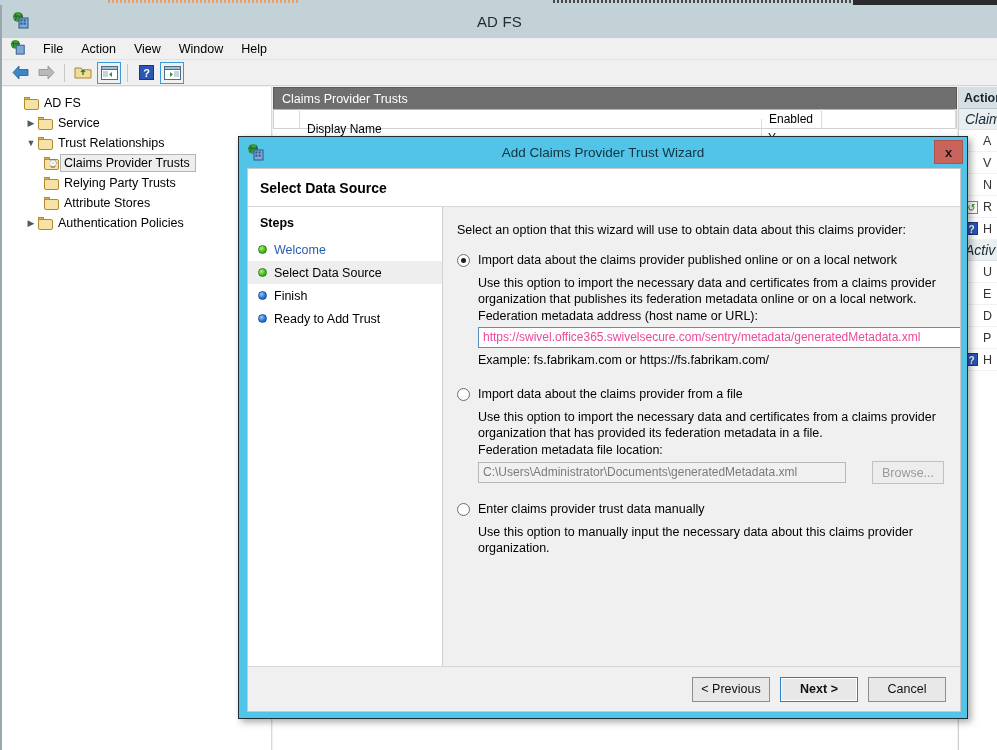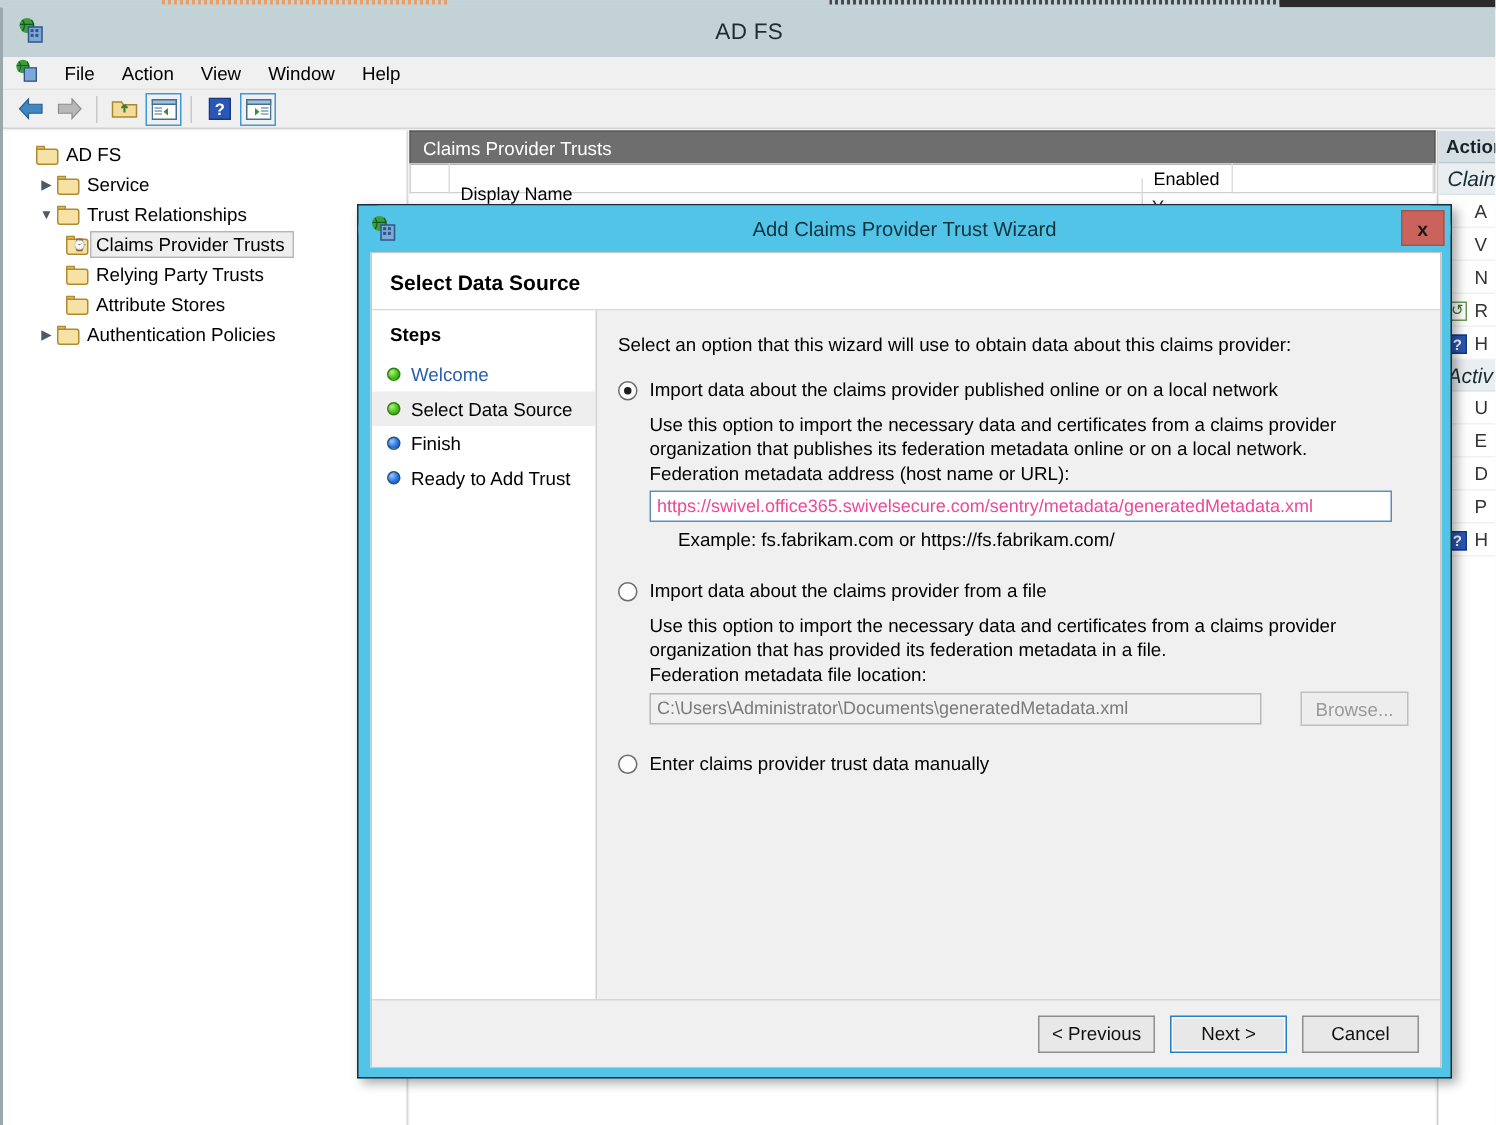--- a/index.html
+++ b/index.html
@@ -198,21 +198,21 @@
     display: flex; flex-direction: column;
   }
   .wz-heading {
     height: 38px; background: #ffffff; display: flex; align-items: center;
     padding-left: 12px; font-size: 14px; font-weight: bold; color: #000;
     border-bottom: 1px solid #d8d8d8;
   }
   .wz-main { flex: 1; display: flex; min-height: 0; }
 
   .wz-steps {
-    width: 150px; background: #ffffff; border-right: 1px solid #d0d0d0;
+    width: 195px; background: #ffffff; border-right: 1px solid #d0d0d0;
     padding: 9px 0 0 0;
   }
   .wz-steps .steps-title {
     font-weight: bold; font-size: 12.5px; padding: 0 0 8px 12px; color: #000;
   }
   .step-row {
     display: flex; align-items: center; height: 23px; padding-left: 10px;
     font-size: 12.5px; cursor: default;
   }
   .step-row.active { background: #eeeeee; }
@@ -250,34 +250,34 @@
   .opt-desc {
     margin: 7px 0 0 21px; line-height: 16px; max-width: 500px;
   }
   .field-label { margin: 2px 0 4px 21px; }
   .txtinput {
     margin-left: 21px; width: 495px; height: 21px; background: #ffffff;
     border: 1px solid #5a8fbd; font-size: 12px; color: #ec4899;
     padding: 0 4px; line-height: 19px; white-space: nowrap; overflow: hidden;
     font-family: "Liberation Sans", sans-serif;
   }
-  .example-note { margin: 5px 0 0 40px; }
+  .example-note { margin: 5px 0 0 21px; }
   .file-row { margin-left: 21px; display: flex; align-items: center; gap: 26px; }
   .txtinput.disabled {
     background: #f0f0f0; border: 1px solid #b8b8b8; color: #7a7a7a;
     width: 408px; margin-left: 0;
   }
   .btn {
     height: 23px; min-width: 72px; background: #e8e8e8;
     border: 1px solid #8e8e8e; font-size: 12.5px; color: #111;
     display: inline-flex; align-items: center; justify-content: center;
     cursor: pointer; font-family: "Liberation Sans", sans-serif;
   }
   .btn.disabled { color: #9a9a9a; border-color: #c0c0c0; background: #ededed; }
-  .btn.default { border: 1px solid #2b7fc4; box-shadow: inset 0 0 0 1px #ffffff; }
+  .btn.default { border: 1px solid #2b7fc4; box-shadow: inset 0 0 0 1px #ffffff; font-weight: bold; }
 
   .wz-footer {
     height: 45px; background: #f0f0f0; border-top: 1px solid #d6d6d6;
     display: flex; align-items: center; justify-content: flex-end;
     padding-right: 14px; gap: 10px;
   }
   .wz-footer .btn { min-width: 78px; height: 25px; }
 </style>
 </head>
 <body>
@@ -562,20 +562,21 @@
               <div class="txtinput disabled">C:\Users\Administrator\Documents\generatedMetadata.xml</div>
               <div class="btn disabled">Browse...</div>
             </div>
           </div>
 
           <div class="opt-block" style="margin-top:18px;">
             <div class="opt-head">
               <span class="radio"></span>
               <span class="opt-label">Enter claims provider trust data manually</span>
             </div>
+            <div class="opt-desc">Use this option to manually input the necessary data about this claims provider organization.</div>
           </div>
 
         </div>
       </div>
 
       <div class="wz-footer">
         <div class="btn">&lt; Previous</div>
         <div class="btn default">Next &gt;</div>
         <div class="btn">Cancel</div>
       </div>

